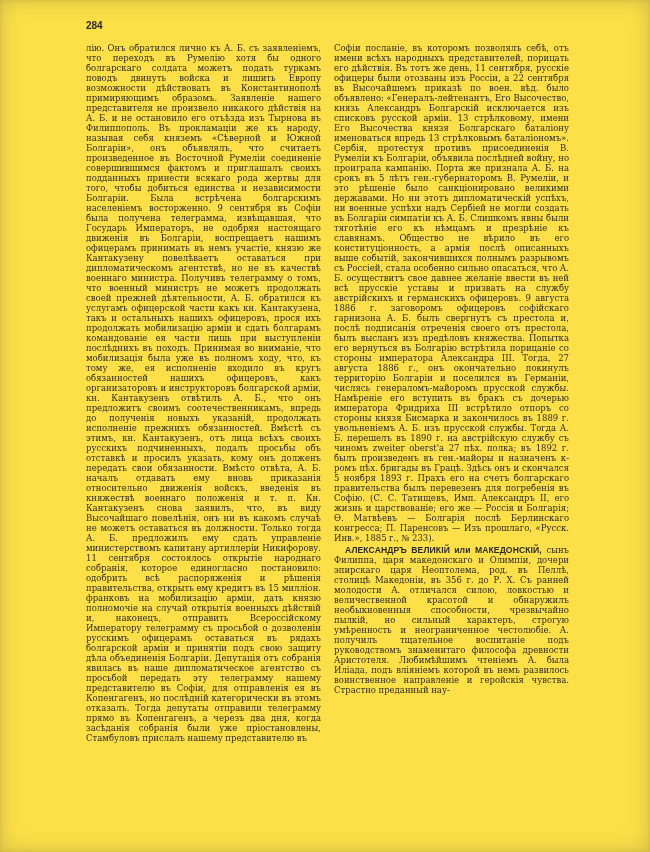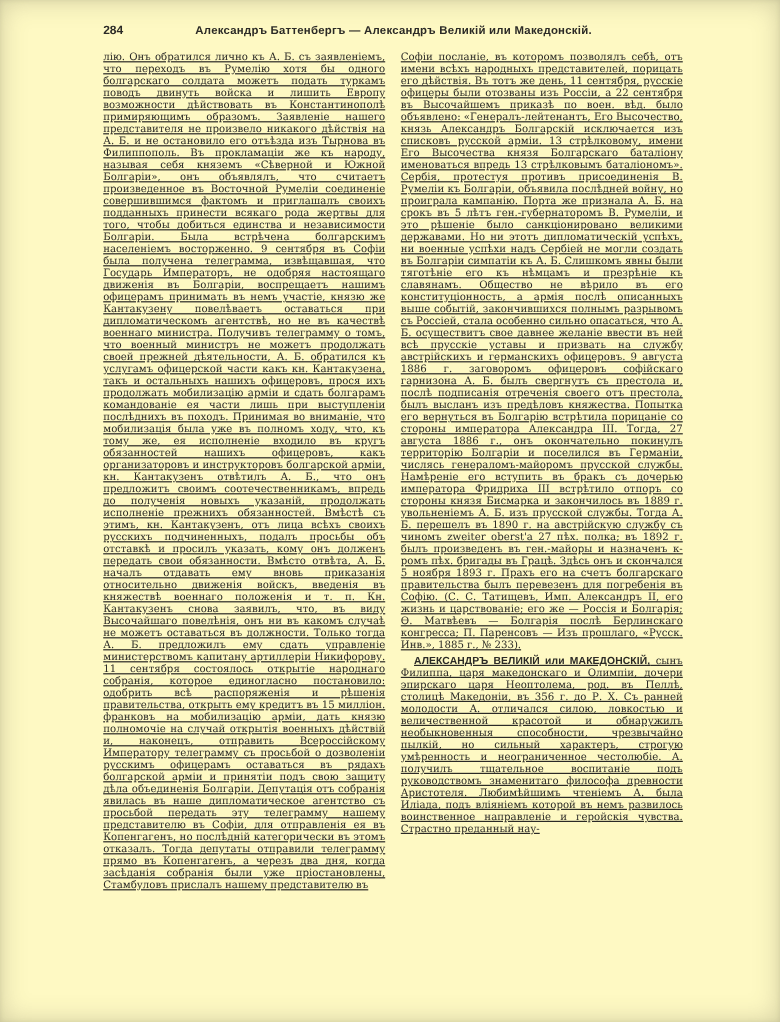--- a/index.html
+++ b/index.html
@@ -5,21 +5,21 @@
   * { margin: 0; padding: 0; box-sizing: border-box; }
   html, body { width: 650px; height: 852px; }
   body {
     font-family: "DejaVu Serif", serif;
     background: #dedbd4;
     overflow: hidden;
   }
   .page {
     position: absolute;
     inset: 0;
-    background: #fef9c3;
+    background: #fde047;
     box-shadow: inset 0 0 22px rgba(90,85,70,0.28), inset 0 0 4px rgba(90,85,70,0.15);
     padding: 20px 80px 10px 86px;
     color: #2b2a26;
   }
   .header-row {
     position: relative;
     height: 14px;
     margin-bottom: 9px;
   }
   .page-number {
@@ -43,41 +43,40 @@
     gap: 13px;
   }
   .col {
     width: 235px;
     text-align: justify;
     font-size: 8.5px;
     line-height: 10px;
     hyphens: auto;
     word-spacing: -0.2px;
   }
-  .col p { margin: 0; text-decoration: underline; }
+  .col p { margin: 0; }
   .article2 {
     text-indent: 11px;
     margin-top: 2px !important;
   }
   .article-heading {
     font-family: "Liberation Sans", sans-serif;
     font-weight: bold;
     font-size: 8.6px;
     letter-spacing: 0.1px;
     margin-top: 16px;
   }
 </style>
 </head>
 <body>
 
 <div class="page">
 
   <div class="header-row">
     <span class="page-number">284</span>
-    <div class="running-header">Александръ Баттенбергъ — Александръ Великій или Македонскій.</div>
   </div>
 
   <div class="columns">
 
     <div class="col">
       <p>лію. Онъ обратился лично къ А. Б. съ заявленіемъ, что переходъ въ Румелію хотя бы одного болгарскаго солдата можетъ подать туркамъ поводъ двинуть войска и лишить Европу возможности дѣйствовать въ Константинополѣ примиряющимъ образомъ. Заявленіе нашего представителя не произвело никакого дѣйствія на А. Б. и не остановило его отъѣзда изъ Тырнова въ Филиппополь. Въ прокламаціи же къ народу, называя себя княземъ «Сѣверной и Южной Болгаріи», онъ объявлялъ, что считаетъ произведенное въ Восточной Румеліи соединеніе совершившимся фактомъ и приглашалъ своихъ подданныхъ принести всякаго рода жертвы для того, чтобы добиться единства и независимости Болгаріи. Была встрѣчена болгарскимъ населеніемъ восторженно. 9 сентября въ Софіи была получена телеграмма, извѣщавшая, что Государь Императоръ, не одобряя настоящаго движенія въ Болгаріи, воспрещаетъ нашимъ офицерамъ принимать въ немъ участіе, князю же Кантакузену повелѣваетъ оставаться при дипломатическомъ агентствѣ, но не въ качествѣ военнаго министра. Получивъ телеграмму о томъ, что военный министръ не можетъ продолжать своей прежней дѣятельности, А. Б. обратился къ услугамъ офицерской части какъ кн. Кантакузена, такъ и остальныхъ нашихъ офицеровъ, прося ихъ продолжать мобилизацію арміи и сдать болгарамъ командованіе ея части лишь при выступленіи послѣднихъ въ походъ. Принимая во вниманіе, что мобилизація была уже въ полномъ ходу, что, къ тому же, ея исполненіе входило въ кругъ обязанностей нашихъ офицеровъ, какъ организаторовъ и инструкторовъ болгарской арміи, кн. Кантакузенъ отвѣтилъ А. Б., что онъ предложитъ своимъ соотечественникамъ, впредь до полученія новыхъ указаній, продолжать исполненіе прежнихъ обязанностей. Вмѣстѣ съ этимъ, кн. Кантакузенъ, отъ лица всѣхъ своихъ русскихъ подчиненныхъ, подалъ просьбы объ отставкѣ и просилъ указать, кому онъ долженъ передать свои обязанности. Вмѣсто отвѣта, А. Б. началъ отдавать ему вновь приказанія относительно движенія войскъ, введенія въ княжествѣ военнаго положенія и т. п. Кн. Кантакузенъ снова заявилъ, что, въ виду Высочайшаго повелѣнія, онъ ни въ какомъ случаѣ не можетъ оставаться въ должности. Только тогда А. Б. предложилъ ему сдать управленіе министерствомъ капитану артиллеріи Никифорову. 11 сентября состоялось открытіе народнаго собранія, которое единогласно постановило: одобрить всѣ распоряженія и рѣшенія правительства, открыть ему кредитъ въ 15 милліон. франковъ на мобилизацію арміи, дать князю полномочіе на случай открытія военныхъ дѣйствій и, наконецъ, отправить Всероссійскому Императору телеграмму съ просьбой о дозволеніи русскимъ офицерамъ оставаться въ рядахъ болгарской арміи и принятіи подъ свою защиту дѣла объединенія Болгаріи. Депутація отъ собранія явилась въ наше дипломатическое агентство съ просьбой передать эту телеграмму нашему представителю въ Софіи, для отправленія ея въ Копенгагенъ, но послѣдній категорически въ этомъ отказалъ. Тогда депутаты отправили телеграмму прямо въ Копенгагенъ, а черезъ два дня, когда засѣданія собранія были уже пріостановлены, Стамбуловъ прислалъ нашему представителю въ</p>
     </div>
 
     <div class="col">
       <p>Софіи посланіе, въ которомъ позволялъ себѣ, отъ имени всѣхъ народныхъ представителей, порицать его дѣйствія. Въ тотъ же день, 11 сентября, русскіе офицеры были отозваны изъ Россіи, а 22 сентября въ Высочайшемъ приказѣ по воен. вѣд. было объявлено: «Генералъ-лейтенантъ, Его Высочество, князь Александръ Болгарскій исключается изъ списковъ русской арміи. 13 стрѣлковому, имени Его Высочества князя Болгарскаго баталіону именоваться впредь 13 стрѣлковымъ баталіономъ». Сербія, протестуя противъ присоединенія В. Румеліи къ Болгаріи, объявила послѣдней войну, но проиграла кампанію. Порта же признала А. Б. на срокъ въ 5 лѣтъ ген.-губернаторомъ В. Румеліи, и это рѣшеніе было санкціонировано великими державами. Но ни этотъ дипломатическій успѣхъ, ни военные успѣхи надъ Сербіей не могли создать въ Болгаріи симпатіи къ А. Б. Слишкомъ явны были тяготѣніе его къ нѣмцамъ и презрѣніе къ славянамъ. Общество не вѣрило въ его конституціонность, а армія послѣ описанныхъ выше событій, закончившихся полнымъ разрывомъ съ Россіей, стала особенно сильно опасаться, что А. Б. осуществитъ свое давнее желаніе ввести въ ней всѣ прусскіе уставы и призвать на службу австрійскихъ и германскихъ офицеровъ. 9 августа 1886 г. заговоромъ офицеровъ софійскаго гарнизона А. Б. былъ свергнутъ съ престола и, послѣ подписанія отреченія своего отъ престола, былъ высланъ изъ предѣловъ княжества. Попытка его вернуться въ Болгарію встрѣтила порицаніе со стороны императора Александра III. Тогда, 27 августа 1886 г., онъ окончательно покинулъ территорію Болгаріи и поселился въ Германіи, числясь генераломъ-майоромъ прусской службы. Намѣреніе его вступить въ бракъ съ дочерью императора Фридриха III встрѣтило отпоръ со стороны князя Бисмарка и закончилось въ 1889 г. увольненіемъ А. Б. изъ прусской службы. Тогда А. Б. перешелъ въ 1890 г. на австрійскую службу съ чиномъ zweiter oberst'а 27 пѣх. полка; въ 1892 г. былъ произведенъ въ ген.-майоры и назначенъ к-ромъ пѣх. бригады въ Грацѣ. Здѣсь онъ и скончался 5 ноября 1893 г. Прахъ его на счетъ болгарскаго правительства былъ перевезенъ для погребенія въ Софію. (С. С. Татищевъ, Имп. Александръ II, его жизнь и царствованіе; его же — Россія и Болгарія; Ѳ. Матвѣевъ — Болгарія послѣ Берлинскаго конгресса; П. Паренсовъ — Изъ прошлаго, «Русск. Инв.», 1885 г., № 233).</p>

